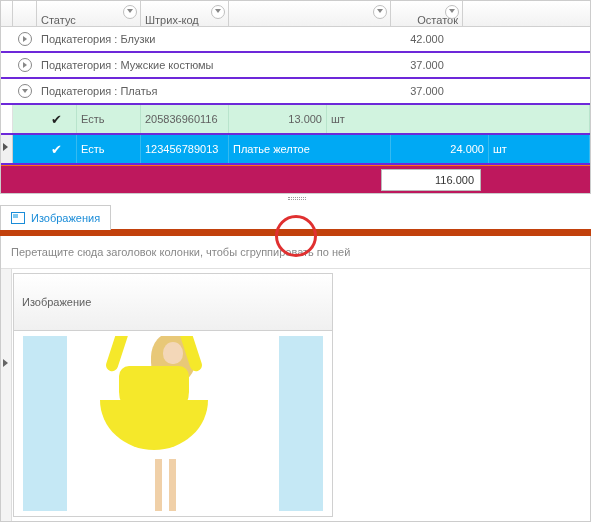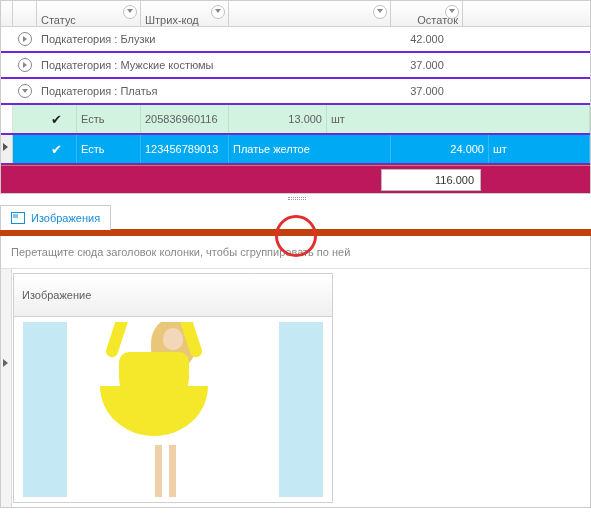--- a/index.html
+++ b/index.html
@@ -48,21 +48,21 @@
 .red-o{position:absolute;left:275px;top:215px;width:42px;height:42px;border:3px solid #e03030;border-radius:50%;pointer-events:none}
 .tabs{display:flex;border-bottom:7px solid #c2410c;}
 .tab{display:flex;align-items:center;gap:6px;padding:6px 10px;border:1px solid #ccc;border-bottom:none;background:#fff;position:relative;top:1px;color:#1a8cd8}
 .tab-ico{width:14px;height:12px;border:1px solid #1a8cd8;position:relative}
 .tab-ico:before{content:"";position:absolute;left:1px;top:1px;width:5px;height:4px;background:#7ec8f0}
 .panel{border:1px solid #ccc;border-top:none}
 .grp-hint{padding:10px;color:#888;border-bottom:1px solid #e0e0e0}
 .img-grid{padding:4px 4px 4px 12px;position:relative}
 .img-grid .side{position:absolute;left:0;top:0;bottom:0;width:11px;background:#f4f4f4;border-right:1px solid #ddd}
 .img-grid .side:after{content:"";position:absolute;left:2px;top:90px;border:4px solid transparent;border-left:5px solid #666}
-.img-hdr{background:linear-gradient(#fff,#f0f0f0);border:1px solid #d0d0d0;padding:15px 8px;width:320px}
+.img-hdr{background:linear-gradient(#fff,#f0f0f0);border:1px solid #d0d0d0;padding:22px 8px;width:320px}
 .img-cell{border:1px solid #d0d0d0;border-top:none;width:320px;height:186px;display:flex;align-items:center;justify-content:center;background:#fff;padding:4px}
 .img-box{width:300px;height:175px;display:flex}
 .stripe{width:44px;background:#c5e8f5}
 .photo{flex:1;background:#fff;position:relative;overflow:hidden}
 .dress{position:absolute;left:50%;top:48px;transform:translateX(-50%)}
 .head{width:20px;height:22px;background:#f3d7b8;border-radius:50% 50% 45% 45%;margin:0 auto;position:relative;top:-42px}
 .hair{position:absolute;width:44px;height:50px;background:#e8c878;border-radius:50% 50% 40% 40%;left:50%;top:-52px;transform:translateX(-50%);z-index:-1}
 .body{width:70px;height:56px;background:#f5e82a;border-radius:10px 10px 50% 50%/10px 10px 30px 30px;position:relative;top:-40px}
 .skirt{width:108px;height:50px;background:#f5e82a;border-radius:50%/0 0 100% 100%;position:relative;top:-62px;left:-19px}
 .arm{position:absolute;width:12px;height:44px;background:#f5e82a;border-radius:6px;top:-38px}

